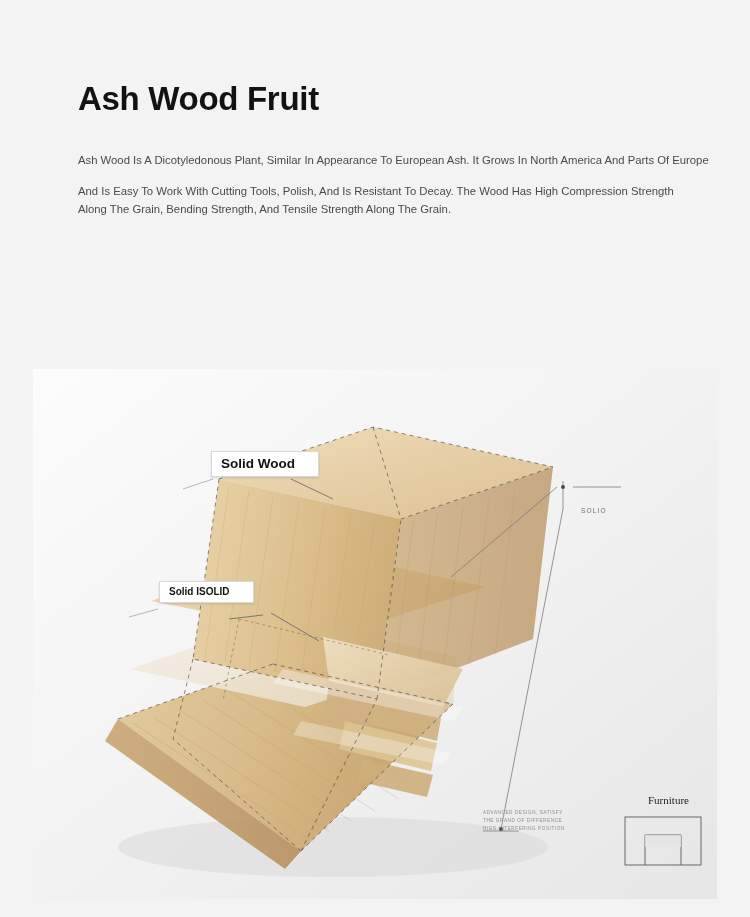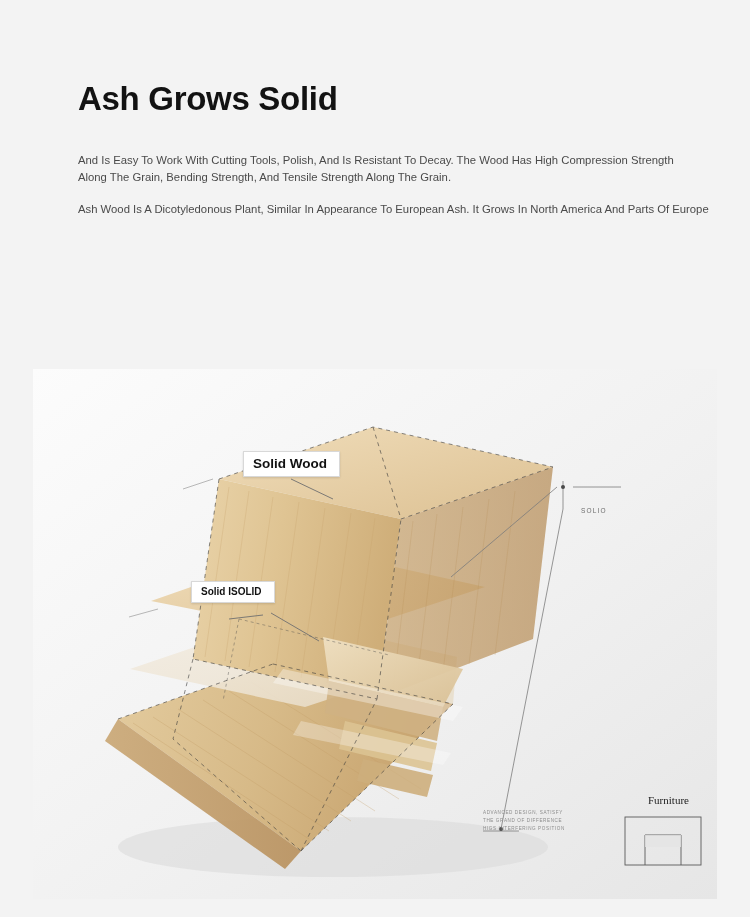--- a/index.html
+++ b/index.html
@@ -58,24 +58,23 @@
   }
   .fig-svg { position: absolute; left: 0; top: 0; }
 
   .callout {
     position: absolute;
     background: #ffffff;
     border: 1px solid #d8d8d8;
     color: #111;
     font-weight: bold;
     font-size: 13.5px;
-    padding: 4px 12px 5px 9px;
+    padding: 4px 23px 5px 9px;
     white-space: nowrap;
     box-shadow: 0 1px 2px rgba(0,0,0,0.12);
-    margin-left: 32px;
   }
   .callout.c1 { left: 178px; top: 82px; }
   .callout.c2 { left: 126px; top: 212px; font-size: 10px; }
 
   .mini-label {
     position: absolute;
     font-size: 6.5px;
     letter-spacing: 1.2px;
     color: #6d6d6d;
     font-family: "Liberation Sans", sans-serif;
@@ -100,23 +99,23 @@
     font-family: "Liberation Serif", serif;
     font-weight: normal;
   }
 </style>
 </head>
 <body>
 
 <div class="page">
 
   <div class="text-block">
-    <h1 class="title">Ash Grows Solid</h1>
+    <h1 class="title">Ash Wood Fruit</h1>
+    <p class="para p1">Ash Wood Is A Dicotyledonous Plant, Similar In Appearance To European Ash. It Grows In North America And Parts Of Europe</p>
     <p class="para p2">And Is Easy To Work With Cutting Tools, Polish, And Is Resistant To Decay. The Wood Has High Compression Strength Along The Grain, Bending Strength, And Tensile Strength Along The Grain.</p>
-    <p class="para p1">Ash Wood Is A Dicotyledonous Plant, Similar In Appearance To European Ash. It Grows In North America And Parts Of Europe</p>
   </div>
 
   <div class="figure">
 
     <svg class="fig-svg" width="684" height="530" viewBox="0 0 684 530">
       <defs>
         <linearGradient id="gBg" x1="0" y1="0" x2="1" y2="1">
           <stop offset="0%" stop-color="#fcfcfc"></stop>
           <stop offset="55%" stop-color="#f1f1f1"></stop>
           <stop offset="100%" stop-color="#e6e6e6"></stop>

